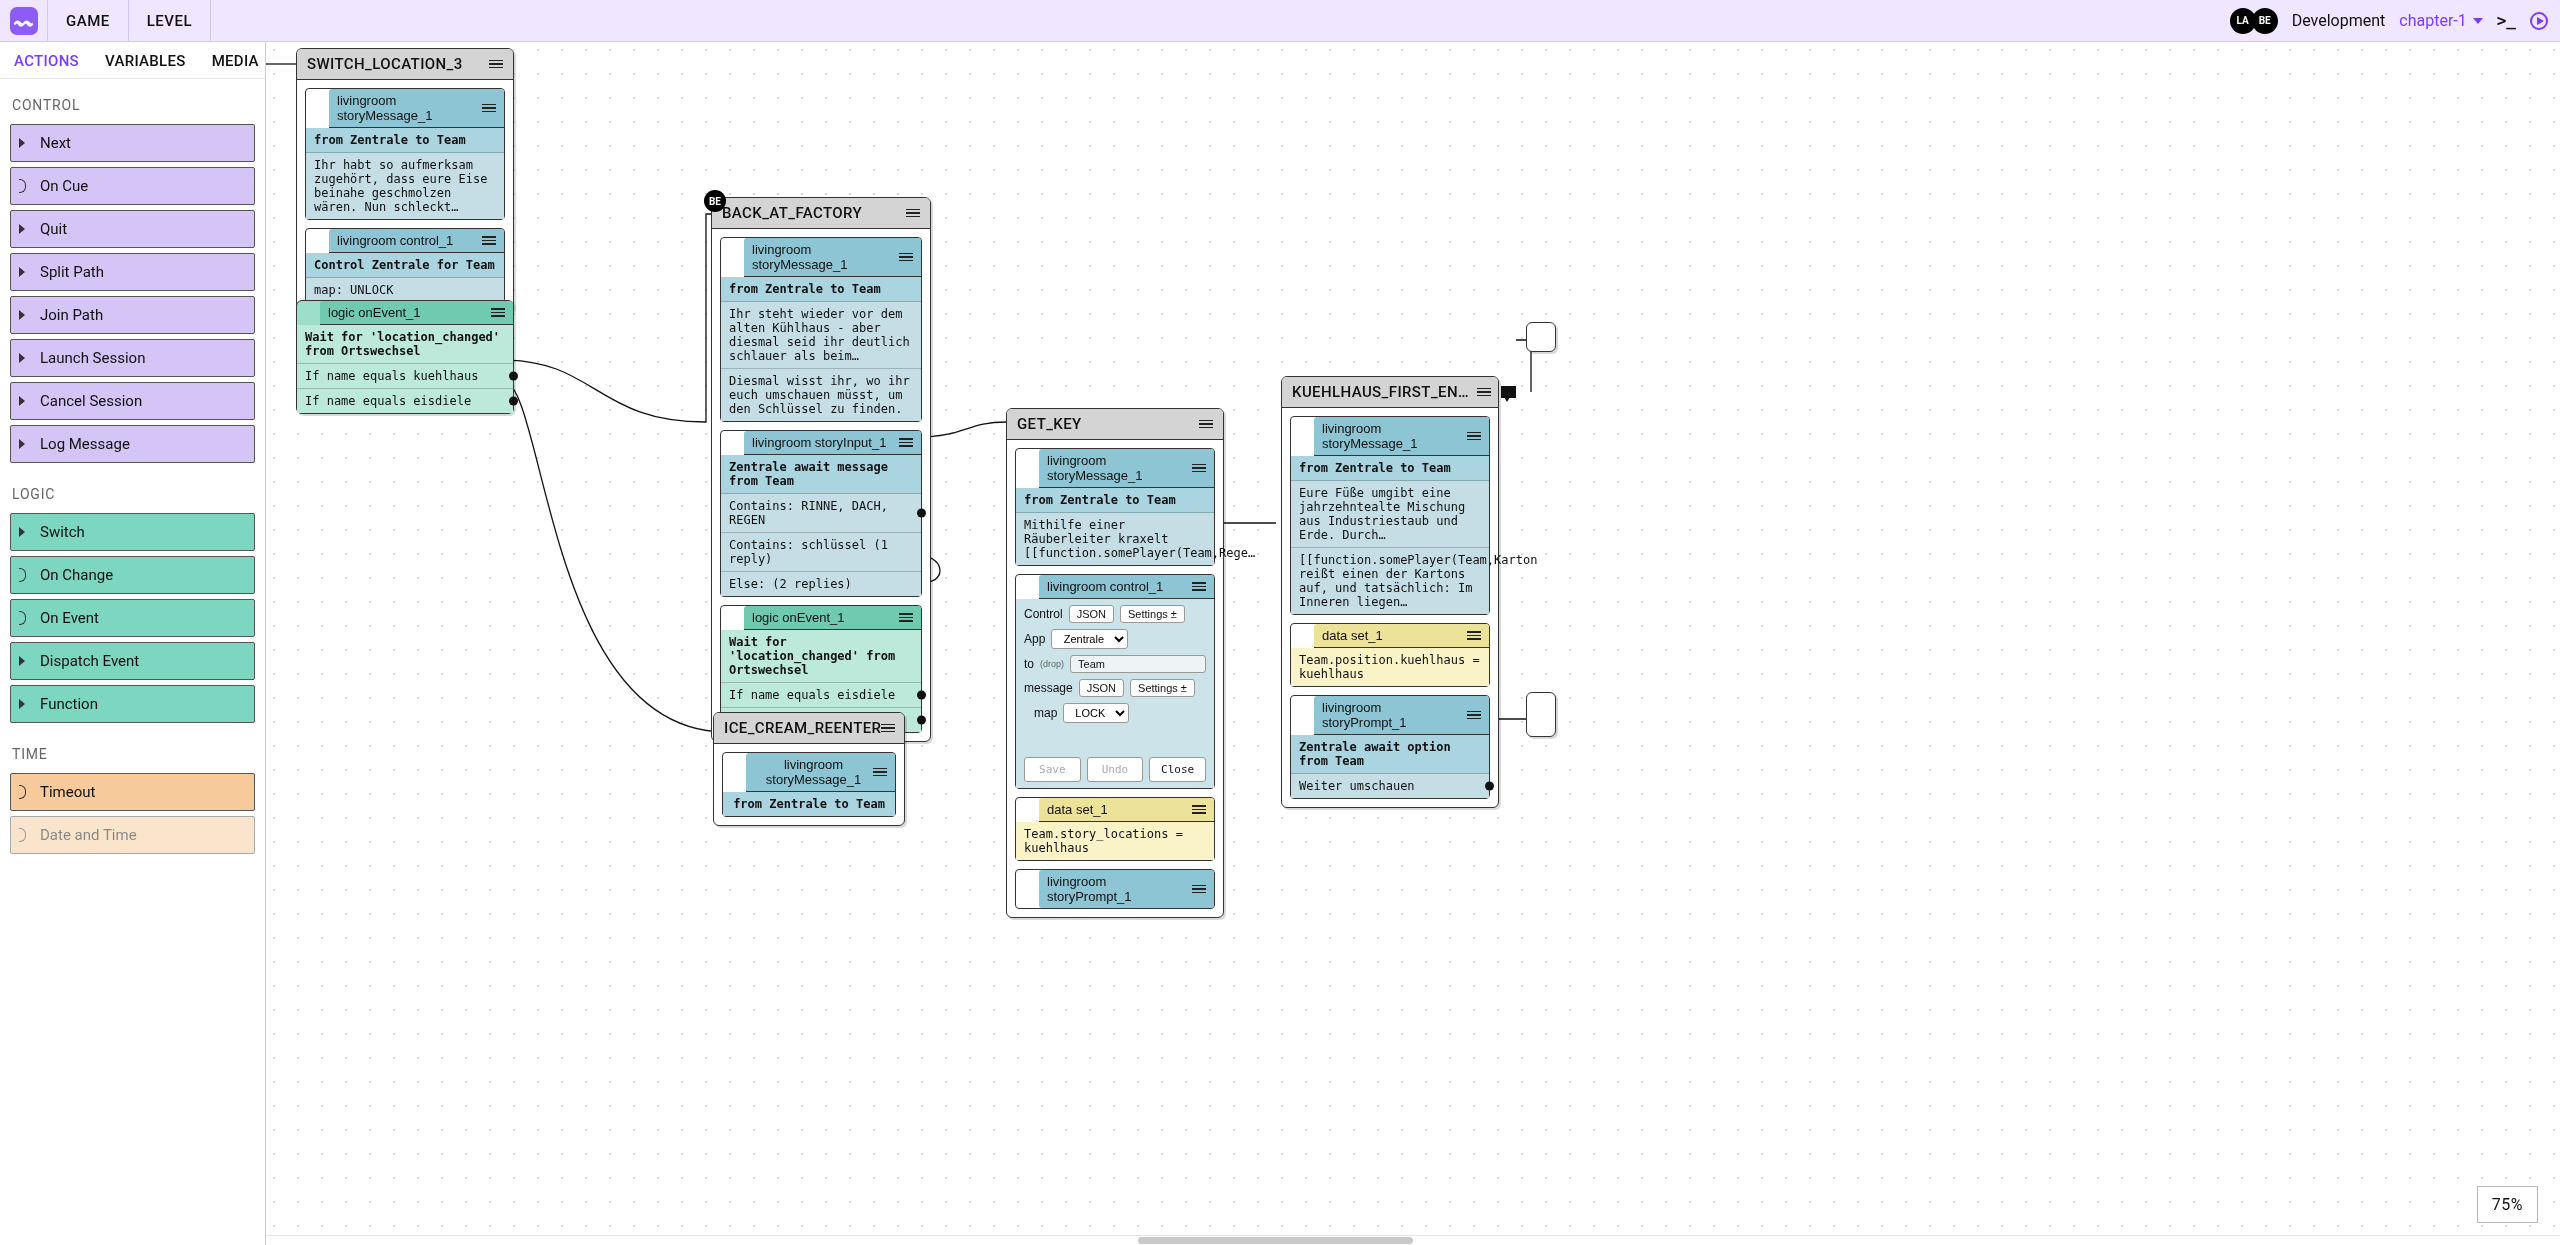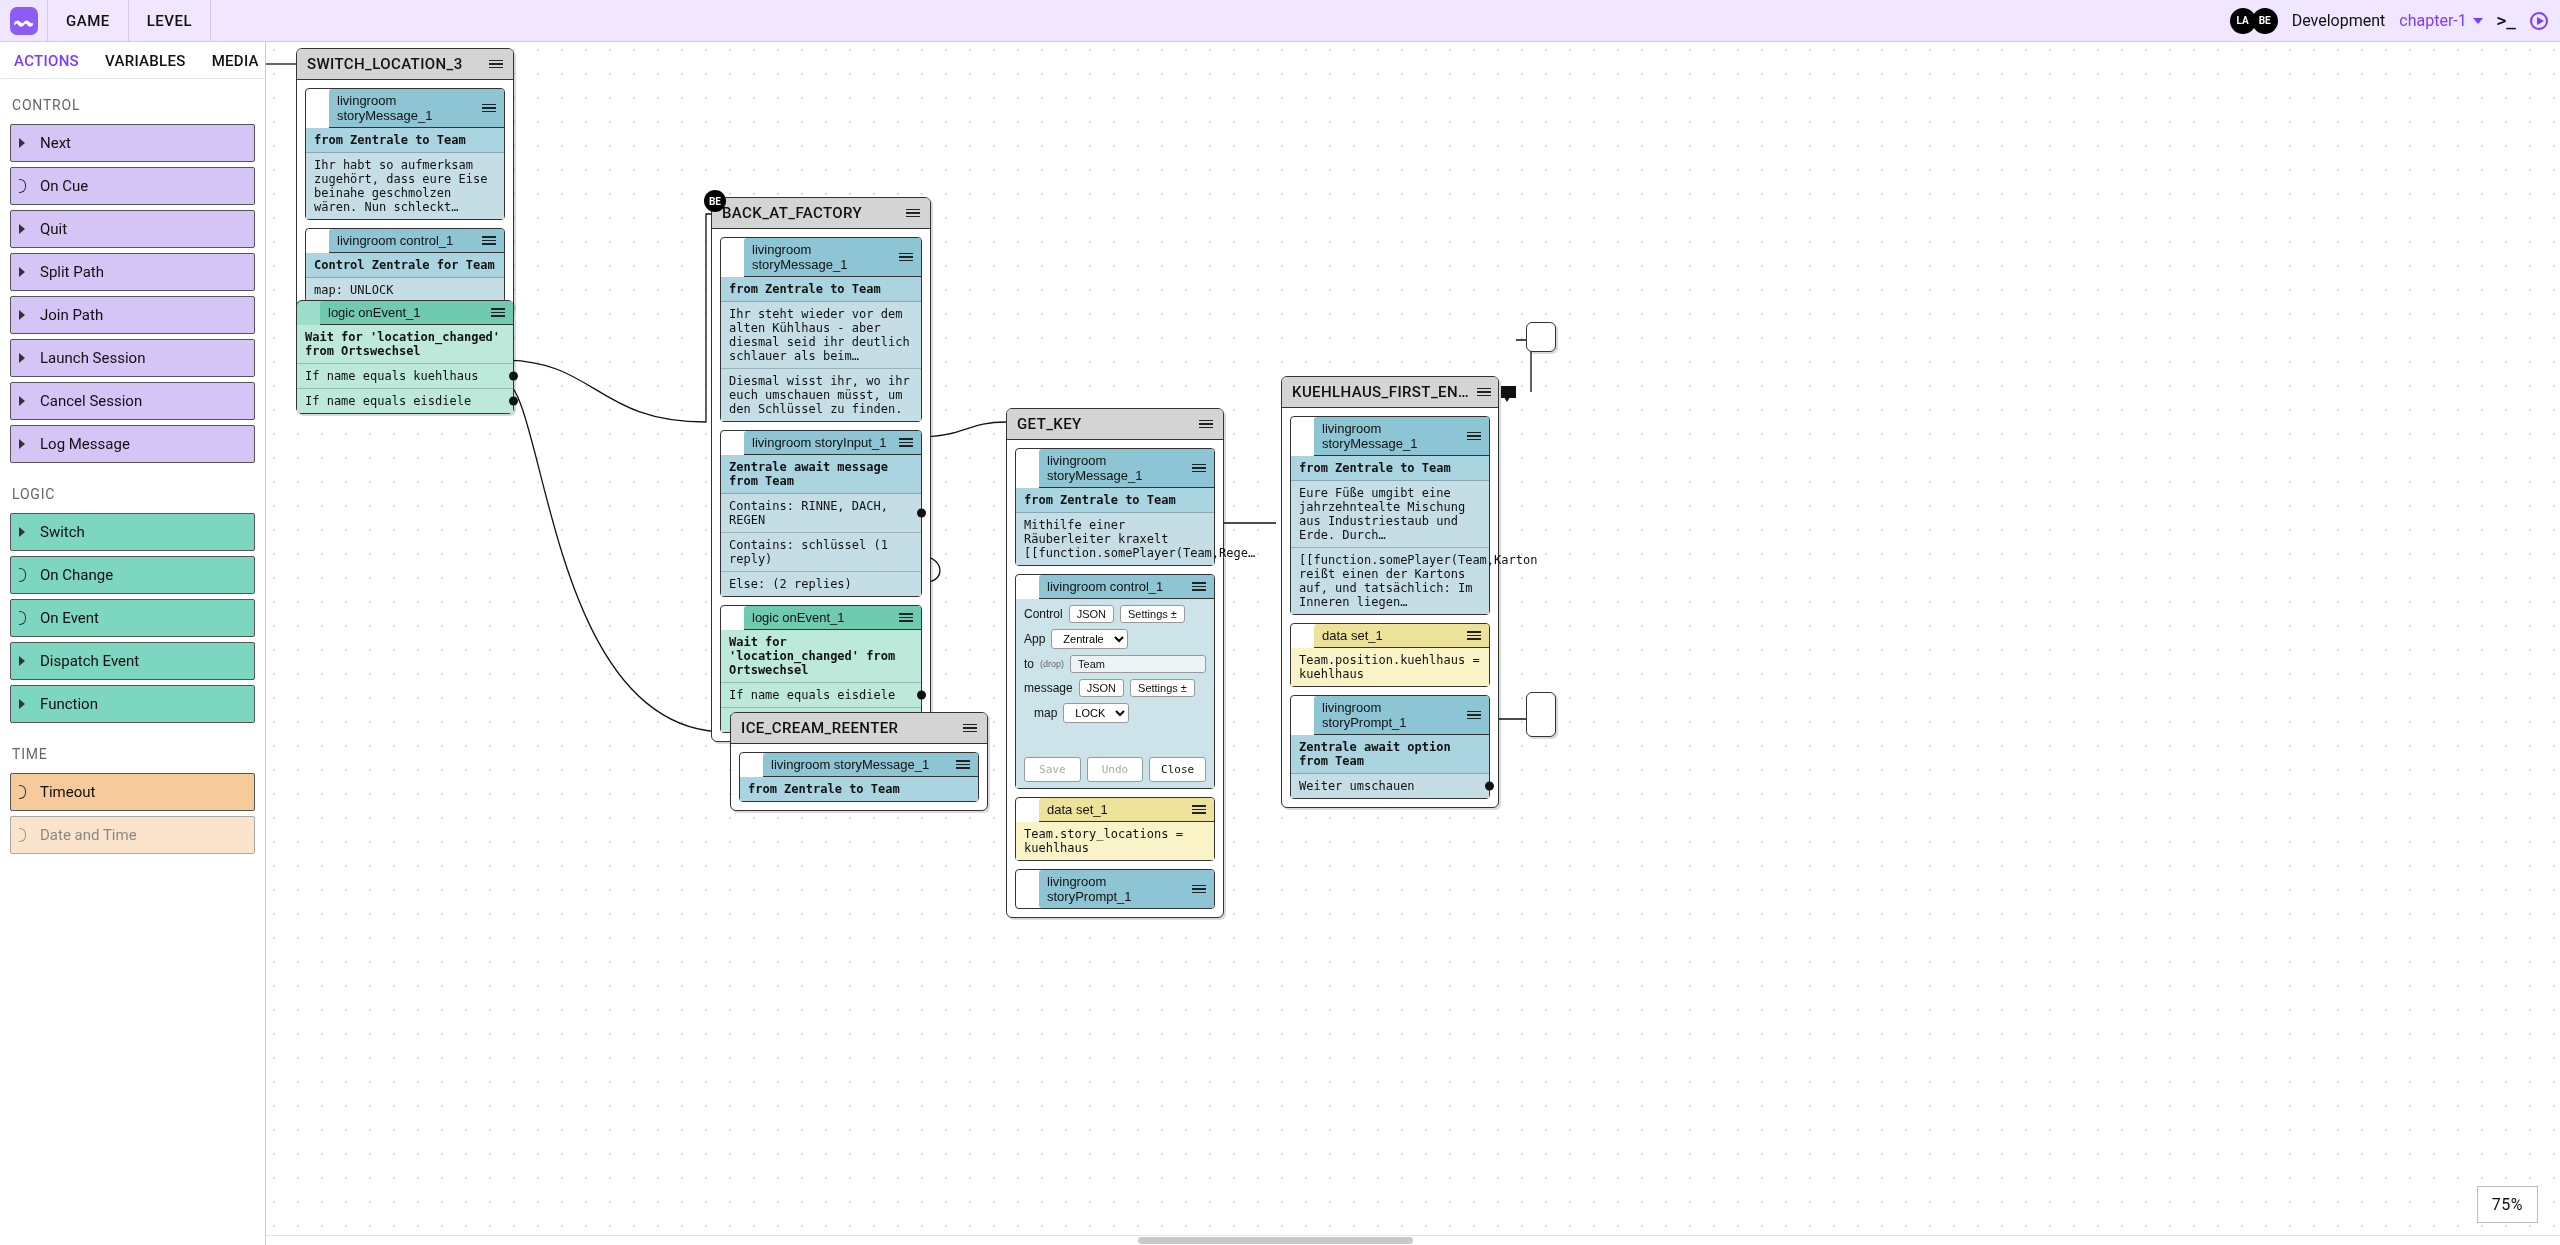--- a/index.html
+++ b/index.html
@@ -145,21 +145,21 @@
   .sub.green .meta { background:var(--card-green-body); font-weight:600; }
   .sub.green .sub-row { background:#bde9da; }
   .sub.yellow .sub-row { background:var(--card-yellow-body); }
   .port {
     width:9px; height:9px; background:#111; border-radius:50%;
     position:absolute; right:-5px; top:50%; transform:translateY(-50%);
   }
   .ctrl-panel { padding:6px 8px; background:#cde3ea; display:flex; flex-direction:column; gap:6px; }
   .ctrl-row { display:flex; align-items:center; gap:6px; font-size:12px; font-family:-apple-system,sans-serif; }
   .pill { background:#fff; border:1px solid #999; border-radius:3px; padding:2px 7px; font-size:11px; }
-  select.pill { appearance:auto; }
+  select.pill { appearance:auto;text-align:center; }
   .btnrow { display:flex; gap:6px;margin-top:28px; }
   .btnrow .pill { flex:1; text-align:center; cursor:pointer; padding:5px 0; }
   .mini-avatar { position:absolute; top:-8px; left:-8px; width:22px; height:22px; border-radius:50%; background:#000; color:#fff; font-size:10px; display:flex; align-items:center; justify-content:center; font-weight:700; }
 
   
   ::-webkit-scrollbar { height:10px; width:10px; }
   ::-webkit-scrollbar-thumb { background:#ccc; border-radius:5px; }
   
   .fake-hscroll { position:absolute; bottom:0; left:266px; right:0; height:10px; background:transparent; border-top:1px solid #e4e4e4; }
   .fake-hscroll .thumb { position:absolute; left:38%; width:12%; top:1px; bottom:1px; background:#c9c9c9; border-radius:5px; }
@@ -482,21 +482,21 @@
                   <span></span>
                   <span></span>
                 </span>
               </div>
             <div class="sub-row meta">Zentrale await option from Team</div>
             <div class="sub-row body"><span>Weiter umschauen</span><span class="port"></span></div>
           </div>
         </div>
       </div>
 
-      <div class="node" style="left:464px; top:670px; width:258px;">
+      <div class="node" style="left:447px; top:670px; width:192px;text-align:center;">
         <div class="node-head grey">
           <span>ICE_CREAM_REENTER</span>
           <span class="hamburger">
               <span></span>
               <span></span>
               <span></span>
             </span>
         </div>
         <div class="node-body">
           <div class="sub">

